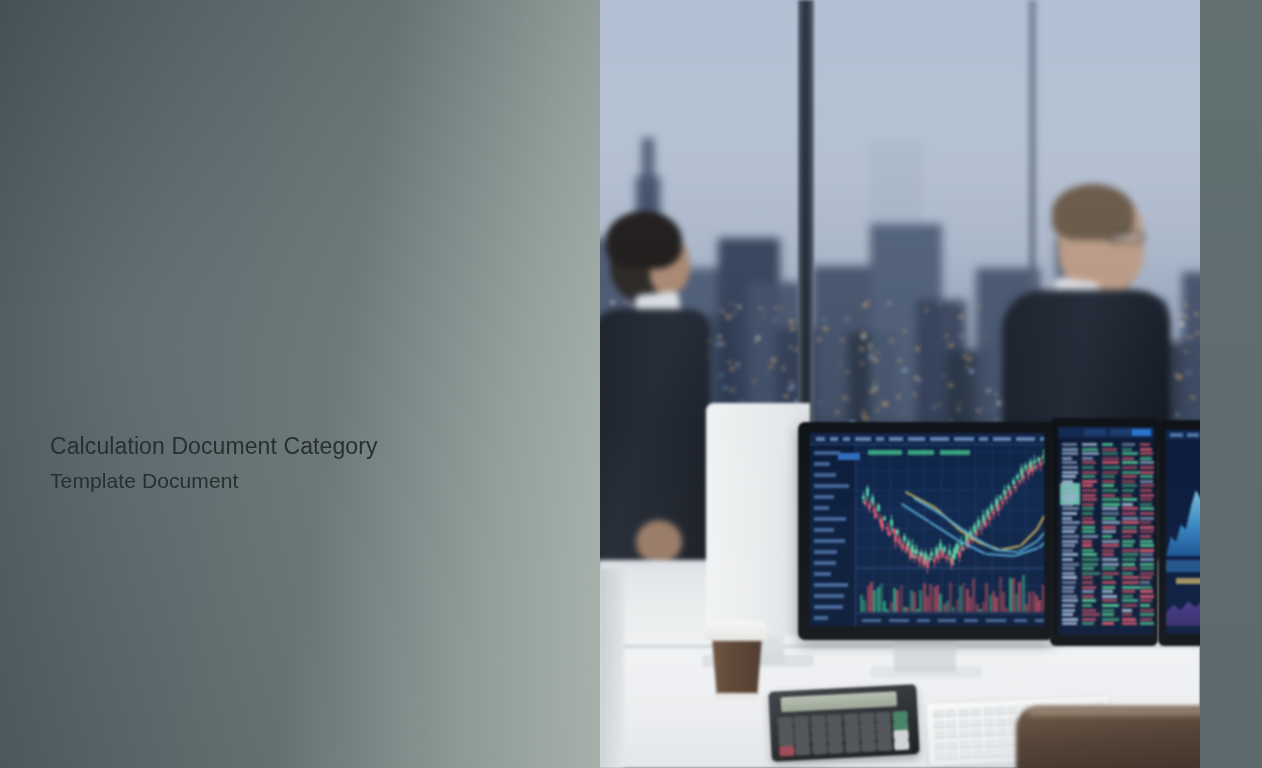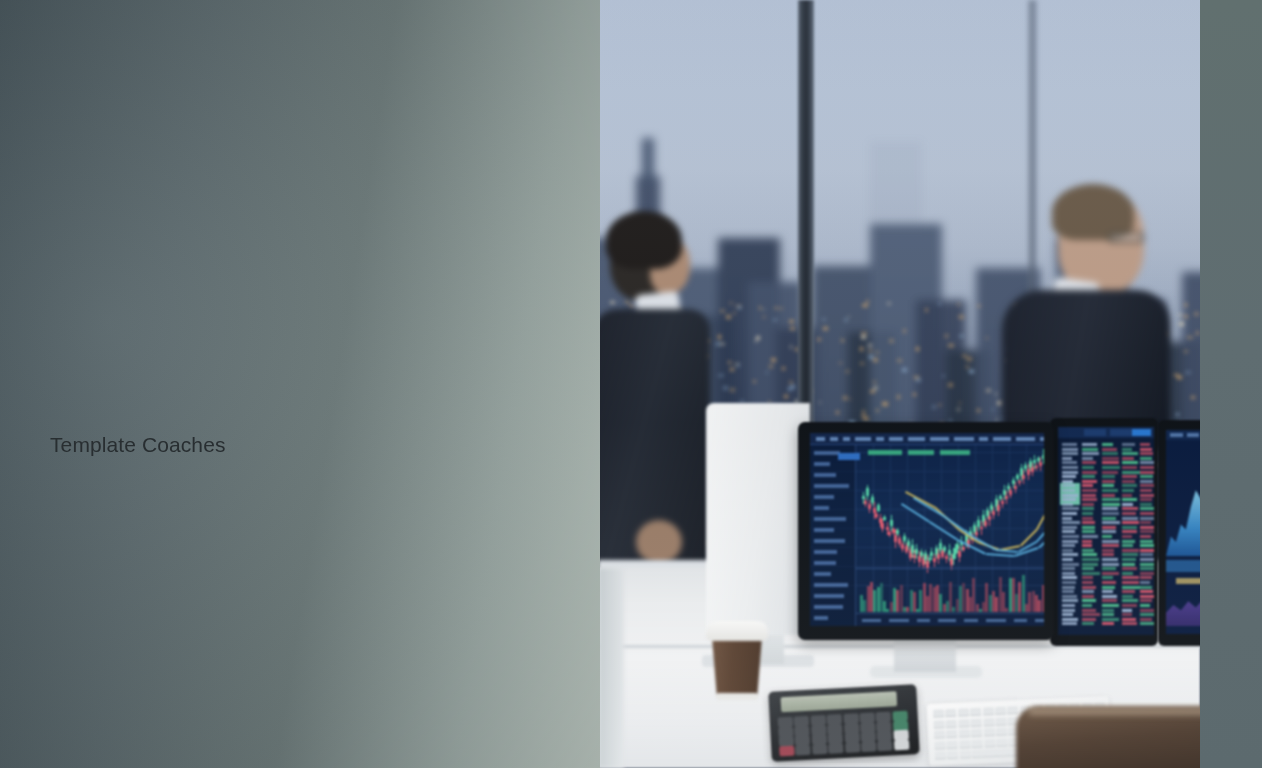--- a/index.html
+++ b/index.html
@@ -1911,18 +1911,19 @@
     <div class="photo-tint"></div>
   </div>
 
   <div class="panel">
     <div class="panel-inner"></div>
     <div class="panel-vignette"></div>
 
     <div class="text-block">
 
       <div class="meta">
-        <div class="meta-line second">Template Coaches</div>
+        <div class="meta-line">Calculation Document Category</div>
+        <div class="meta-line second">Template Document</div>
       </div>
     </div>
   </div>
 
 </div>
 
 </body></html>

